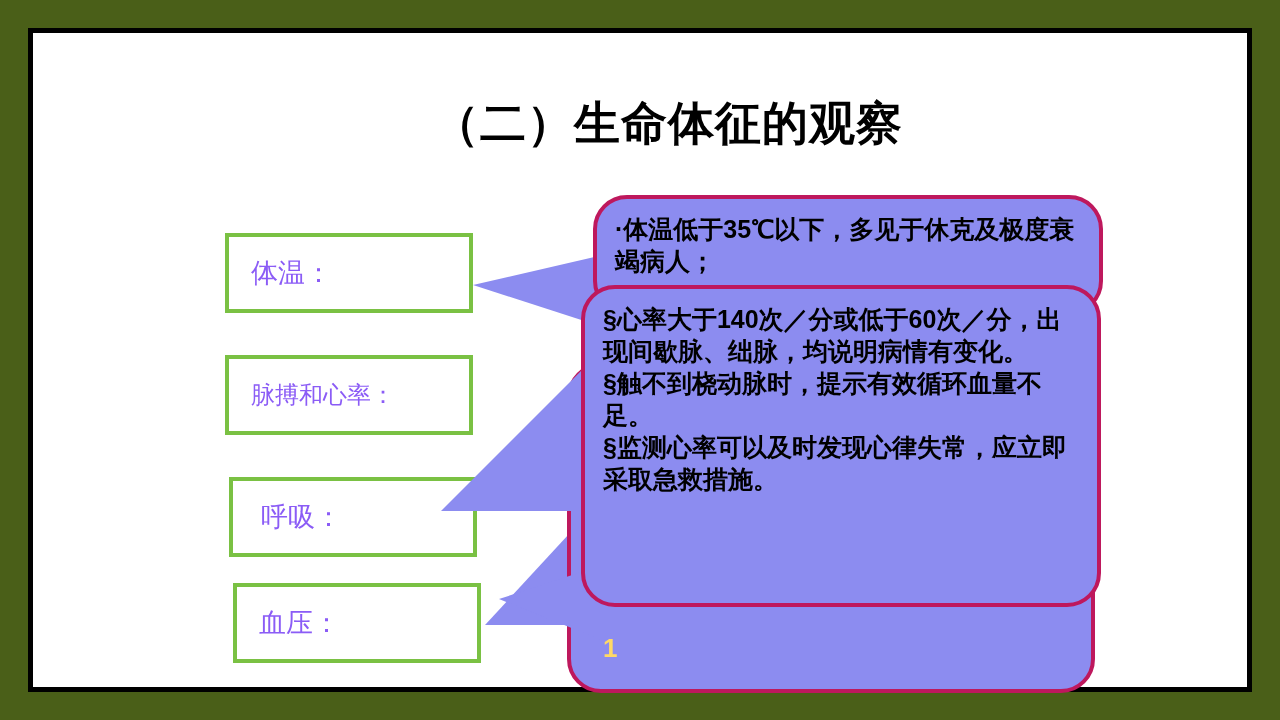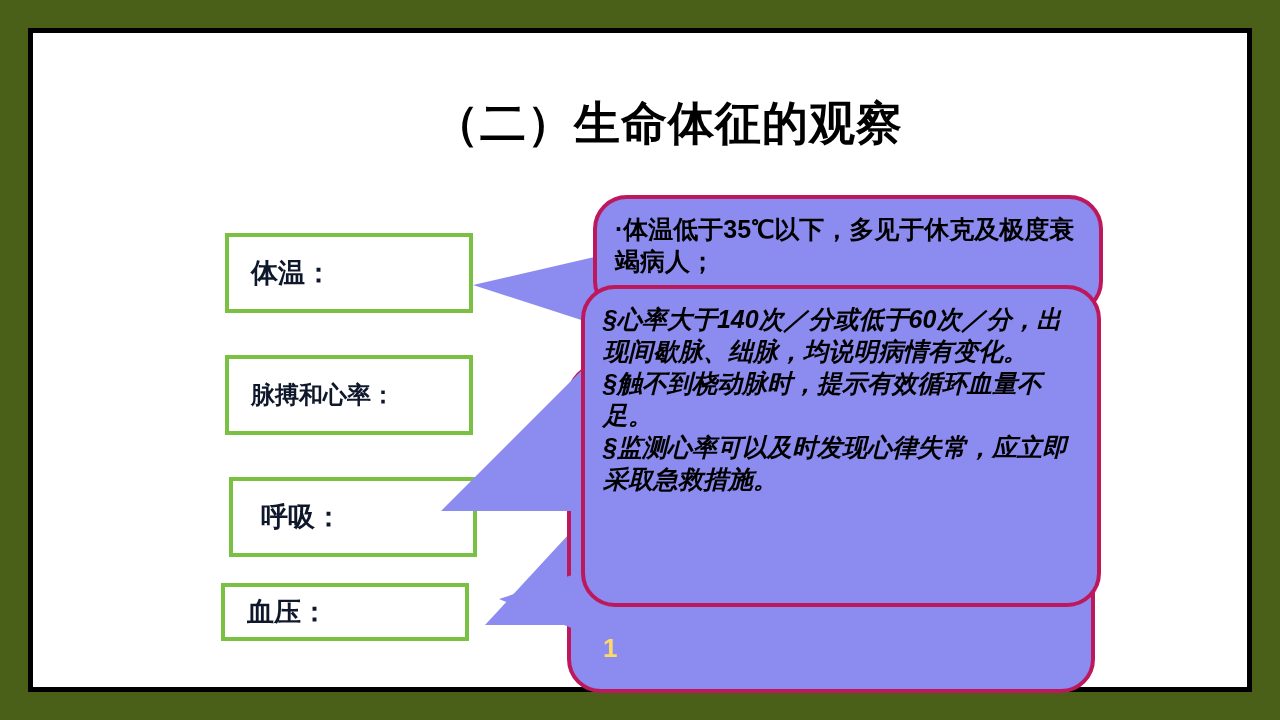--- a/index.html
+++ b/index.html
@@ -48,30 +48,30 @@
 
   
   .label-box {
     position: absolute;
     background: #ffffff;
     border: 4px solid #7ac143;
     box-sizing: border-box;
     display: flex;
     align-items: center;
     font-size: 27px;
-    color: #0f172a;
-    font-weight: bold;
+    color: #8b5cf6;
+    font-weight: normal;
   }
   .label-box .label-text {
     padding-left: 22px;
   }
   #label-temperature { left: 192px; top: 200px;  width: 248px; height: 80px; }
   #label-pulse       { left: 192px; top: 322px;  width: 248px; height: 80px; }
   #label-breath      { left: 196px; top: 444px;  width: 248px; height: 80px; }
-  #label-bp          { left: 188px; top: 550px;  width: 248px; height: 58px; text-align: right; }
+  #label-bp          { left: 200px; top: 550px;  width: 248px; height: 80px; text-align: right; }
 
   #label-pulse .label-text { font-size: 24px; }
   #label-breath .label-text { font-size: 27px; padding-left: 28px; }
 
   
   .callout {
     position: absolute;
     background: #8c8cf0;
     border: 4px solid #be185d;
     border-radius: 34px;
@@ -82,21 +82,21 @@
     left: 18px;
     right: 18px;
     top: 14px;
     font-size: 25px;
     line-height: 1.28;
     color: #000000;
     font-weight: bold;
   }
   #callout-temperature { left: 560px; top: 162px;  width: 510px; height: 120px; z-index: 3; }
   #callout-bp          { left: 534px; top: 330px;  width: 528px; height: 330px; z-index: 2; }
-  #callout-pulse       { left: 548px; top: 252px;  width: 520px; height: 322px; z-index: 5; font-style: italic; }
+  #callout-pulse       { left: 548px; top: 252px;  width: 520px; height: 322px; z-index: 5; }
 
   
   .tail {
     position: absolute;
     width: 0;
     height: 0;
   }
   #tail-temperature {
     left: 440px; top: 222px;
     border-top: 30px solid transparent;

